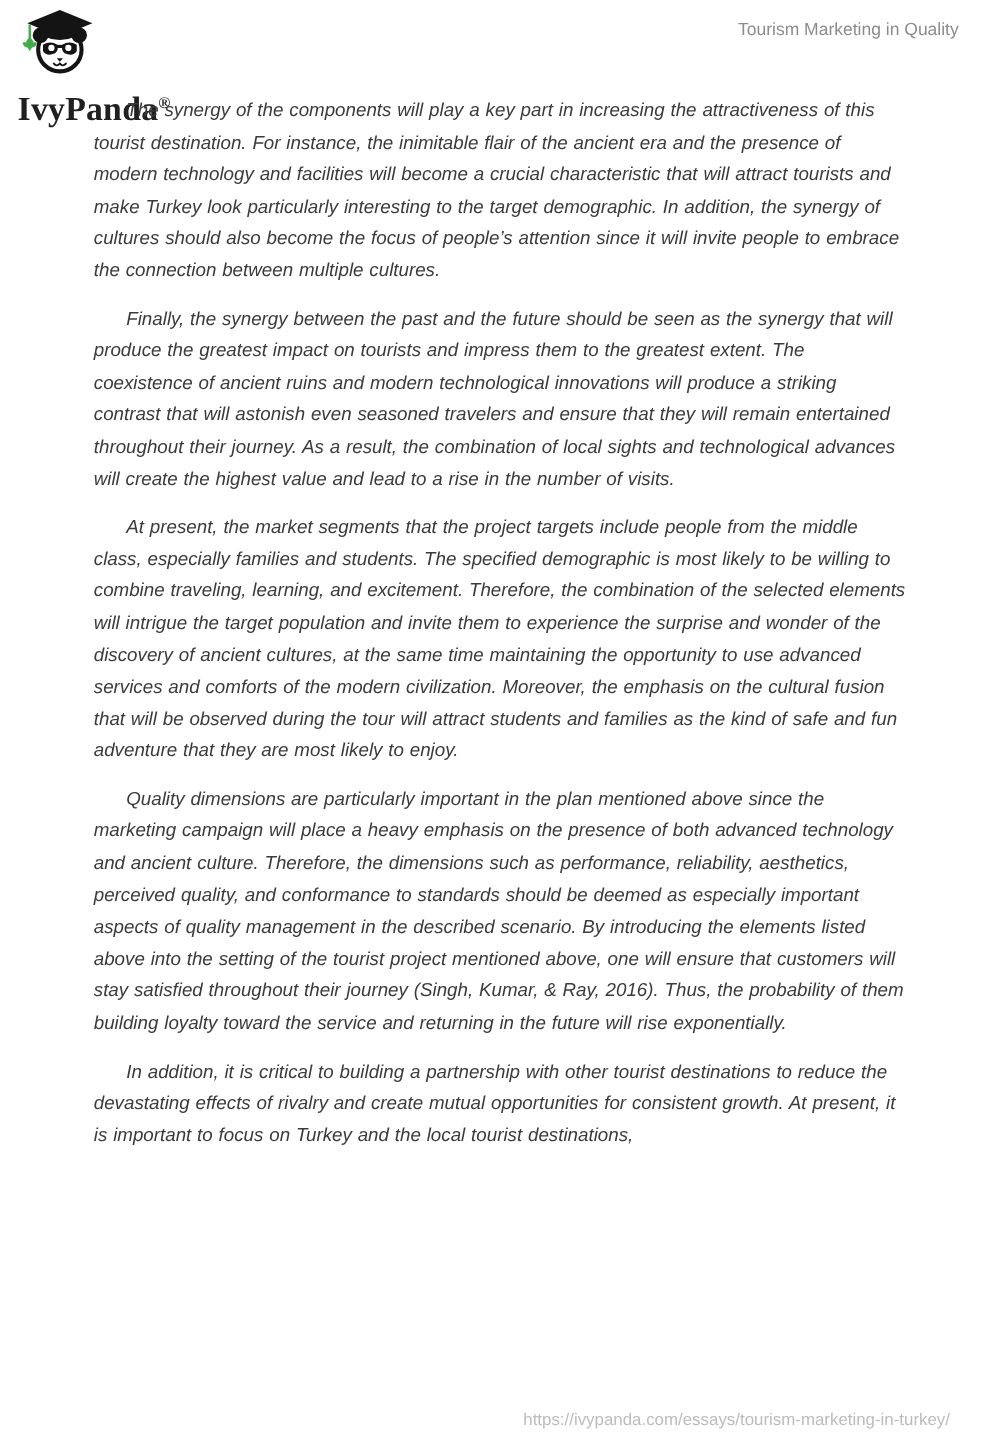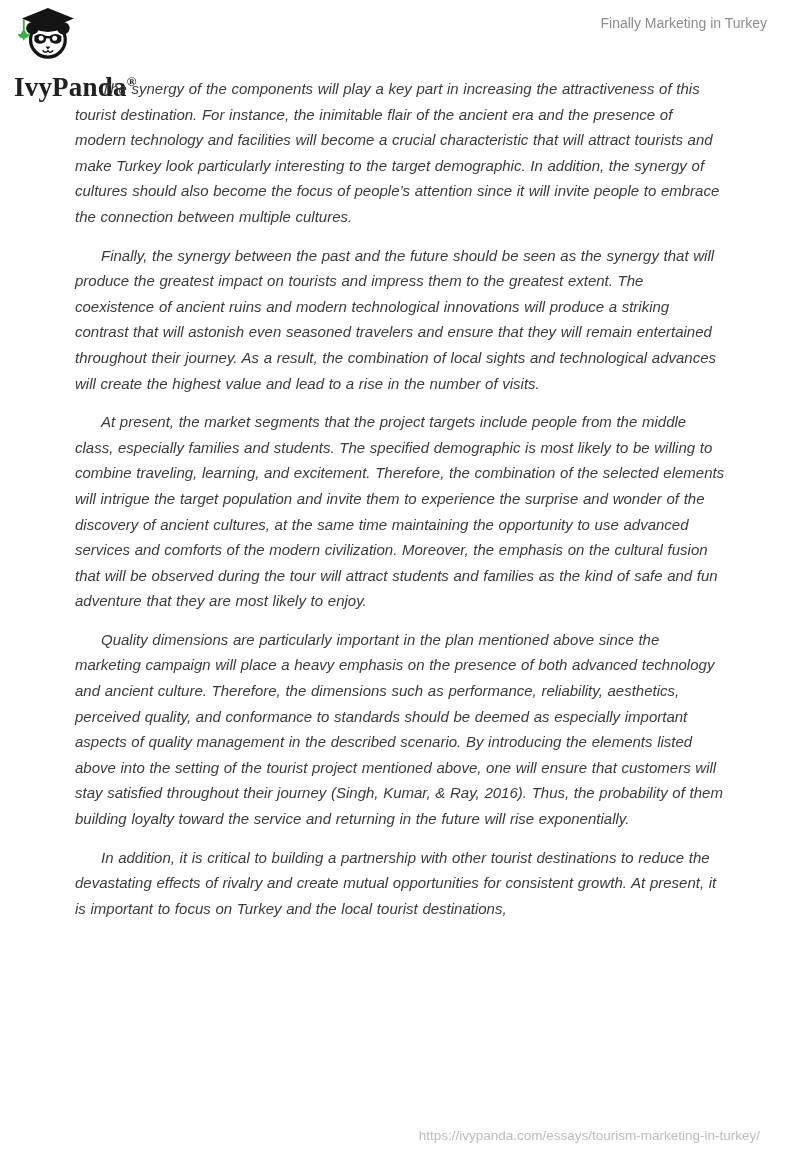--- a/index.html
+++ b/index.html
@@ -104,21 +104,21 @@
         <path d="M22 18 q13 7 26 0 l0 6 q-13 6 -26 0 z" fill="#141414"></path>
 
         <path d="M10 14 L10 27" stroke="#3fae49" stroke-width="2" fill="none"></path>
         <path d="M10 25 q6 3 0 11 q-6 -8 0 -11 z" fill="#3fae49"></path>
         <path d="M4 29 q5 -1 6 4 q-5 1 -6 -4 z" fill="#3fae49"></path>
         <path d="M16 29 q-5 -1 -6 4 q5 1 6 -4 z" fill="#3fae49"></path>
       </svg>
     </span>
     <span class="brand-text"><span>IvyPanda</span><sup>®</sup></span>
   </div>
-  <div class="doc-title">Finally Marketing in Turkey</div>
+  <div class="doc-title">Tourism Marketing in Quality</div>
 </header>
 
 <main class="doc-body">
   <p class="indented">The synergy of the components will play a key part in increasing the attractiveness of this tourist destination. For instance, the inimitable flair of the ancient era and the presence of modern technology and facilities will become a crucial characteristic that will attract tourists and make Turkey look particularly interesting to the target demographic. In addition, the synergy of cultures should also become the focus of people’s attention since it will invite people to embrace the connection between multiple cultures.</p>
   <p class="indented">Finally, the synergy between the past and the future should be seen as the synergy that will produce the greatest impact on tourists and impress them to the greatest extent. The coexistence of ancient ruins and modern technological innovations will produce a striking contrast that will astonish even seasoned travelers and ensure that they will remain entertained throughout their journey. As a result, the combination of local sights and technological advances will create the highest value and lead to a rise in the number of visits.</p>
   <p class="indented">At present, the market segments that the project targets include people from the middle class, especially families and students. The specified demographic is most likely to be willing to combine traveling, learning, and excitement. Therefore, the combination of the selected elements will intrigue the target population and invite them to experience the surprise and wonder of the discovery of ancient cultures, at the same time maintaining the opportunity to use advanced services and comforts of the modern civilization. Moreover, the emphasis on the cultural fusion that will be observed during the tour will attract students and families as the kind of safe and fun adventure that they are most likely to enjoy.</p>
   <p class="indented">Quality dimensions are particularly important in the plan mentioned above since the marketing campaign will place a heavy emphasis on the presence of both advanced technology and ancient culture. Therefore, the dimensions such as performance, reliability, aesthetics, perceived quality, and conformance to standards should be deemed as especially important aspects of quality management in the described scenario. By introducing the elements listed above into the setting of the tourist project mentioned above, one will ensure that customers will stay satisfied throughout their journey (Singh, Kumar, &amp; Ray, 2016). Thus, the probability of them building loyalty toward the service and returning in the future will rise exponentially.</p>
   <p class="indented">In addition, it is critical to building a partnership with other tourist destinations to reduce the devastating effects of rivalry and create mutual opportunities for consistent growth. At present, it is important to focus on Turkey and the local tourist destinations,</p>
 </main>
 

